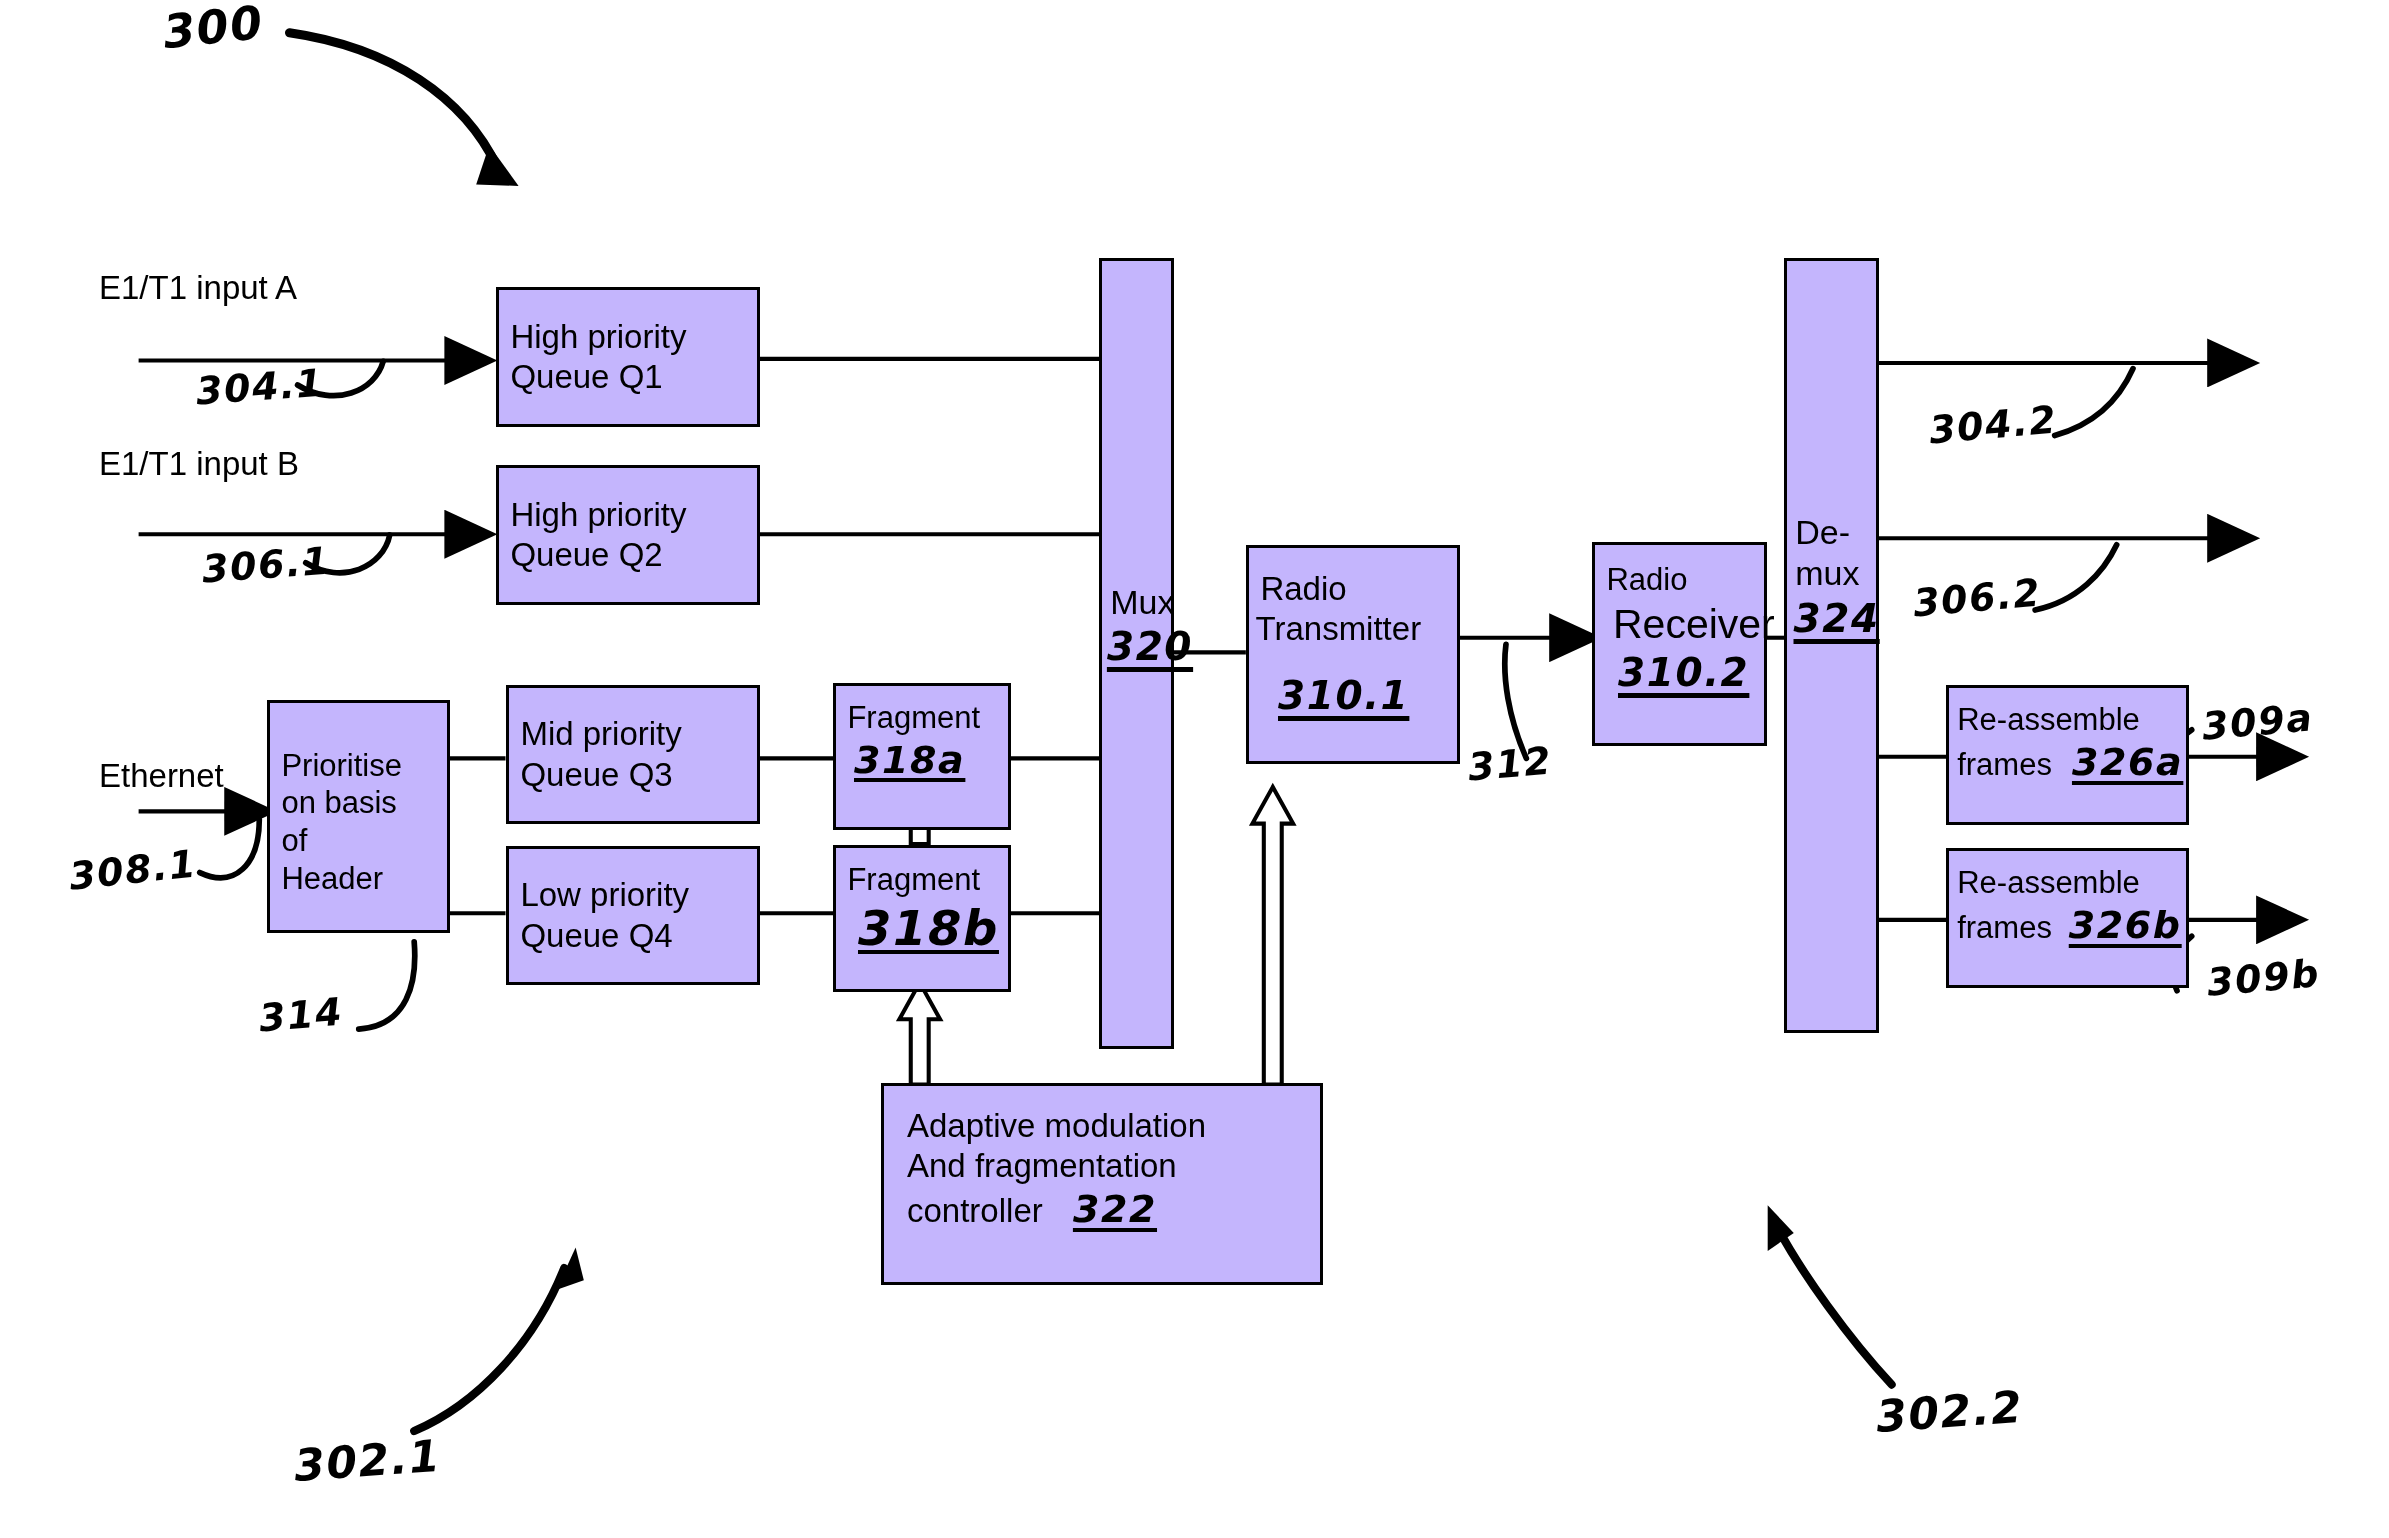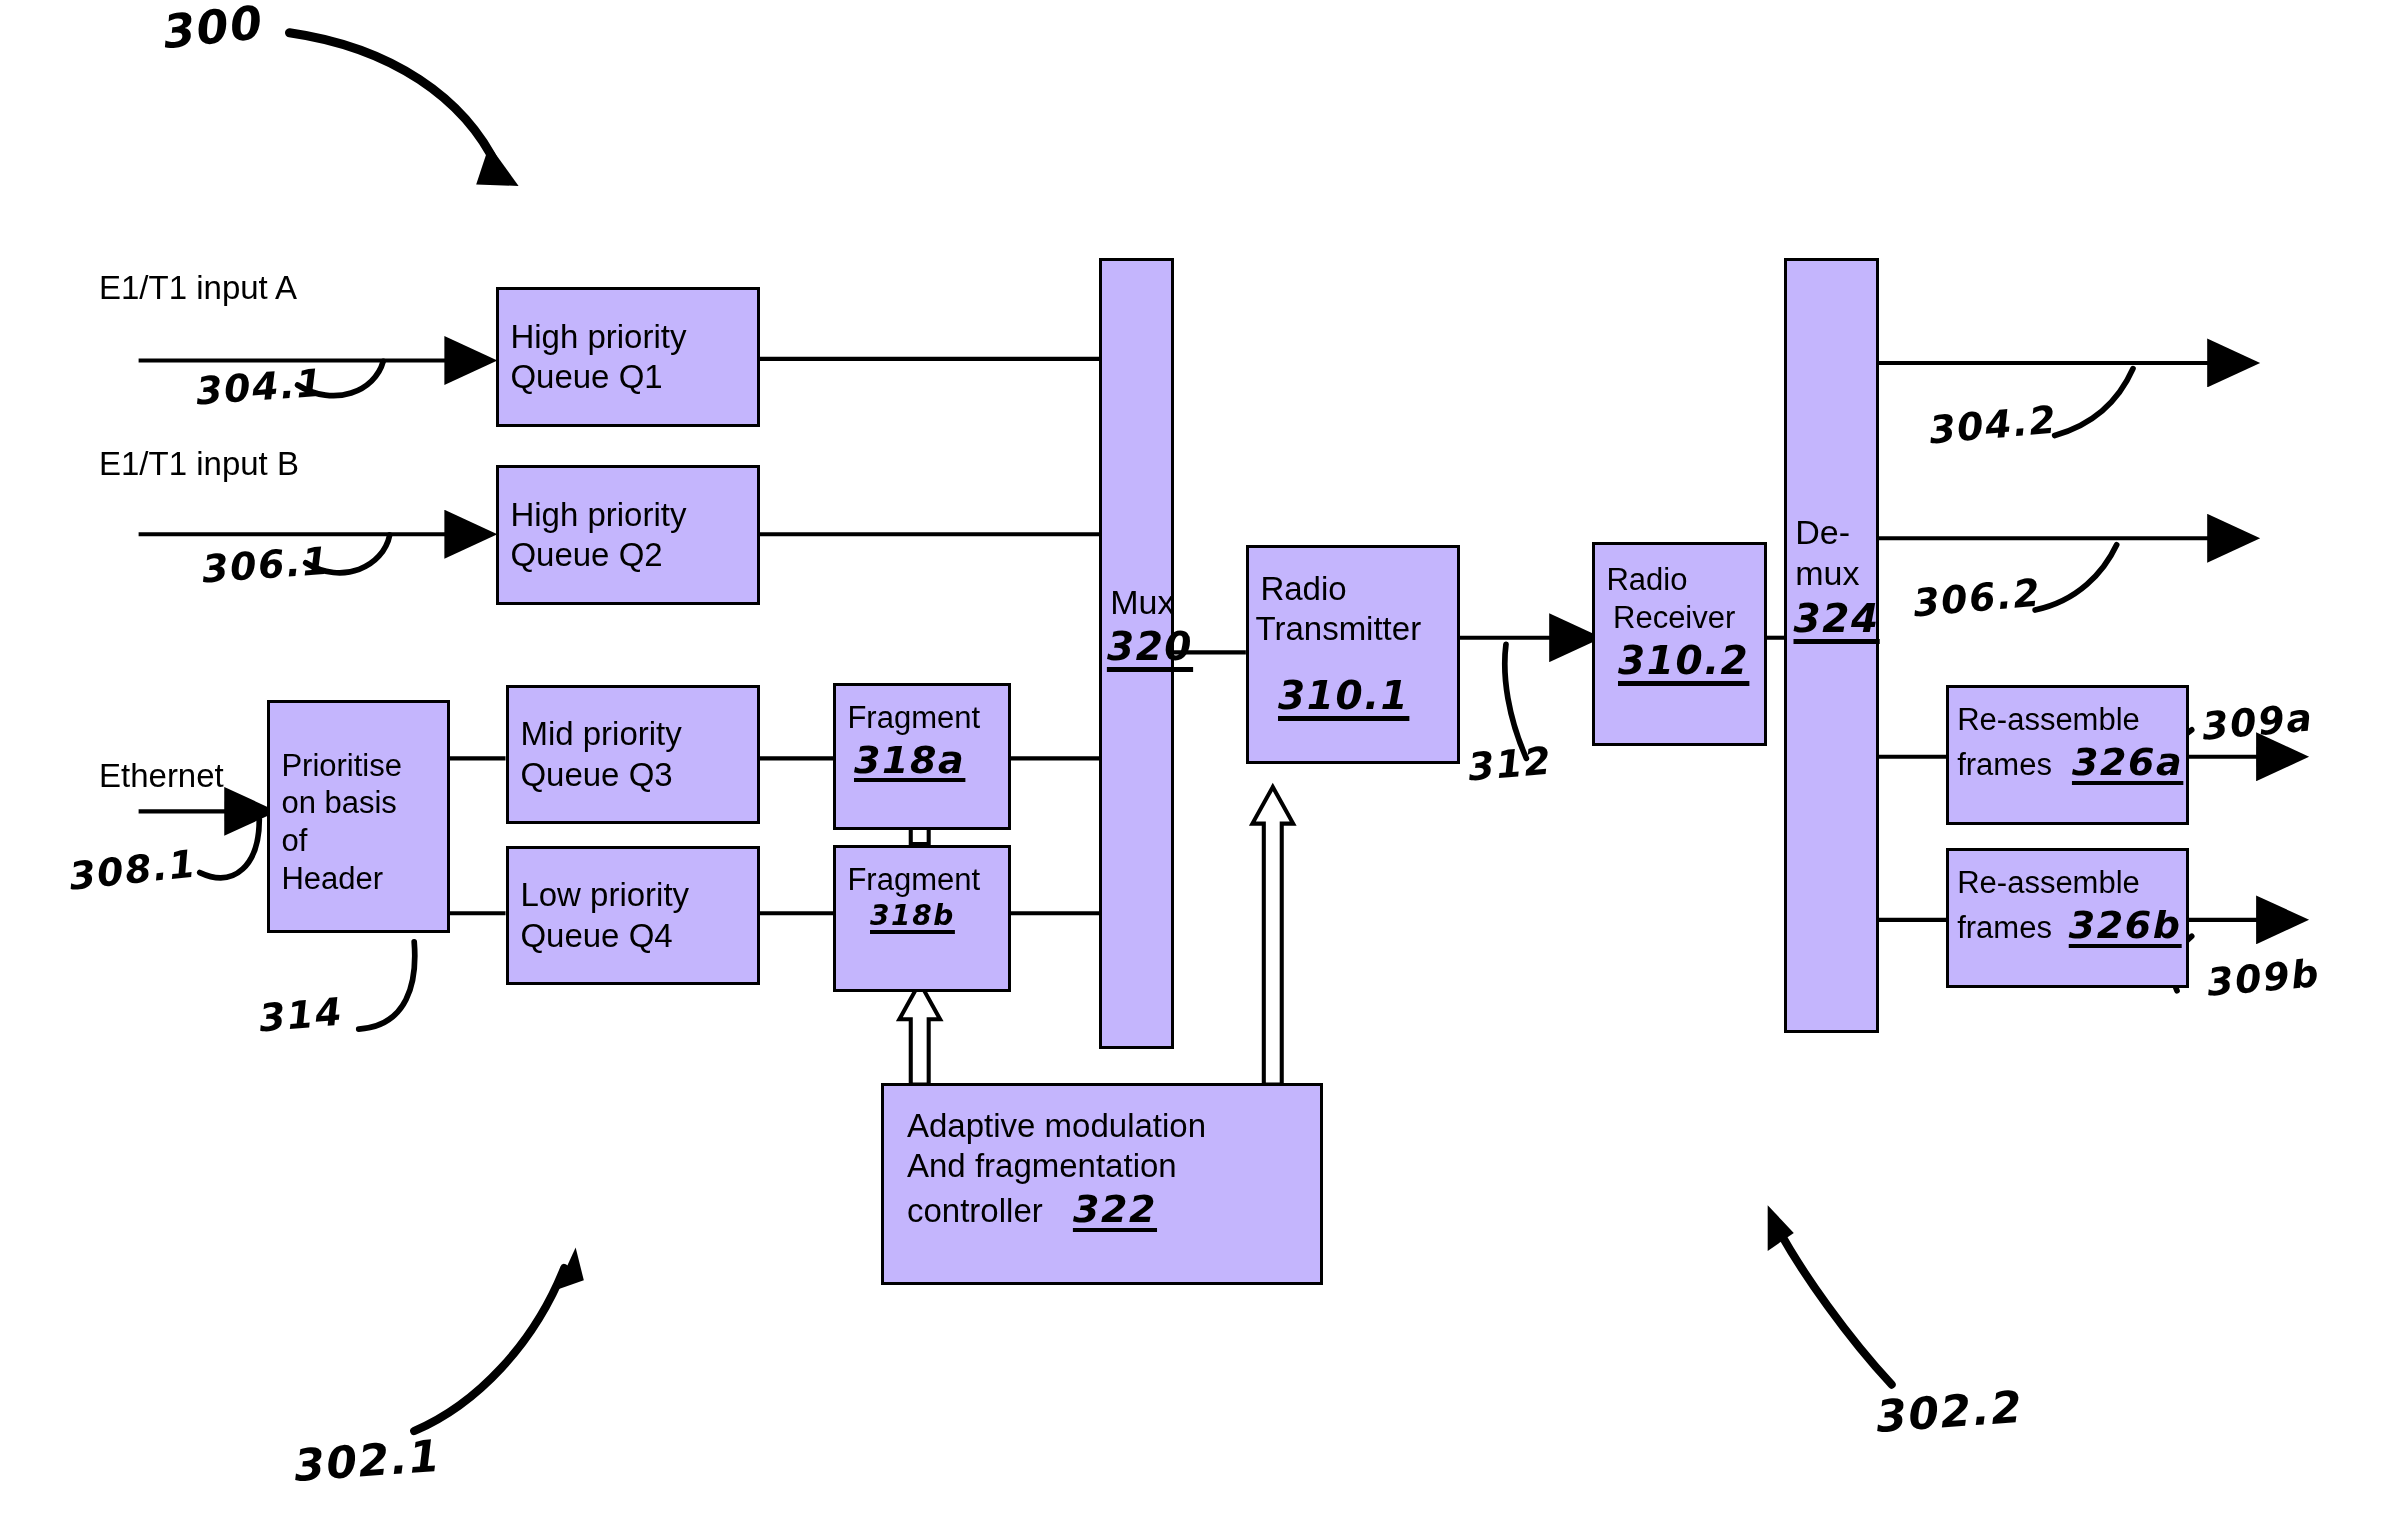--- a/index.html
+++ b/index.html
@@ -189,37 +189,37 @@
     <div class="ln">Queue Q4</div>
   </div>
 
   <div class="box" style="left:833px; top:683px; width:178px; height:147px; justify-content:flex-start; padding-top:13px;">
     <div class="ln" style="font-size:31px;">Fragment</div>
     <div class="ln" style="font-family:'DejaVu Sans',sans-serif; font-weight:700; font-style:italic; font-size:38px; letter-spacing:1.6px; text-decoration:underline; text-underline-offset:4.9px; text-decoration-thickness:4.1px; padding-left:18px;">318a</div>
   </div>
 
   <div class="box" style="left:833px; top:845px; width:178px; height:147px; justify-content:flex-start; padding-top:13px;">
     <div class="ln" style="font-size:31px;">Fragment</div>
-    <div class="ln" style="font-family:'DejaVu Sans',sans-serif; font-weight:700; font-style:italic; font-size:28px; letter-spacing:1.6px; text-decoration:underline; text-underline-offset:4.9px; text-decoration-thickness:4.1px; padding-left:34px;">318b</div>
+    <div class="ln" style="font-family:'DejaVu Sans',sans-serif; font-weight:700; font-style:italic; font-size:48px; letter-spacing:1.6px; text-decoration:underline; text-underline-offset:4.9px; text-decoration-thickness:4.1px; padding-left:22px;">318b</div>
   </div>
 
   <div class="box tall" style="left:1099px; top:258px; width:75px; height:791px; justify-content:flex-start; padding-top:321px;">
     <div class="ln" style="font-size:34px;">Mux</div>
     <div class="ln" style="font-family:'DejaVu Sans',sans-serif; font-weight:700; font-style:italic; font-size:39px; letter-spacing:1.6px; text-decoration:underline; text-underline-offset:6.5px; text-decoration-thickness:4.9px; padding-left:4.9px;">320</div>
   </div>
 
   <div class="box" style="left:1246px; top:545px; width:214px; height:219px; justify-content:flex-start; padding-top:21px;">
     <div class="ln" style="font-size:33px;">Radio</div>
     <div class="ln" style="font-size:33px; padding-left:6.5px;">Transmitter</div>
     <div class="ln" style="font-family:'DejaVu Sans',sans-serif; font-weight:700; font-style:italic; font-size:39px; letter-spacing:1.6px; text-decoration:underline; text-underline-offset:6.5px; text-decoration-thickness:4.9px; padding-left:29px;margin-top:22px;">310.1</div>
   </div>
 
   <div class="box" style="left:1592px; top:542px; width:175px; height:204px; justify-content:flex-start; padding-top:16.3px;">
     <div class="ln" style="font-size:31px;">Radio</div>
-    <div class="ln" style="font-size:31px;padding-left:18px;">Receiver</div>
+    <div class="ln" style="font-size:41px;padding-left:18px;">Receiver</div>
     <div class="ln" style="font-family:'DejaVu Sans',sans-serif; font-weight:700; font-style:italic; font-size:39px; letter-spacing:1.6px; text-decoration:underline; text-underline-offset:6.5px; text-decoration-thickness:4.9px; padding-left:23px;">310.2</div>
   </div>
 
   <div class="box tall" style="left:1784px; top:258px; width:95px; height:775px; justify-content:flex-start; padding-top:240px;">
     <div class="ln" style="font-size:34px;margin-top:11px;">De-</div>
     <div class="ln" style="font-size:34px;">mux</div>
     <div class="ln" style="font-family:'DejaVu Sans',sans-serif; font-weight:700; font-style:italic; font-size:39px; letter-spacing:1.6px; text-decoration:underline; text-underline-offset:6.5px; text-decoration-thickness:4.9px; padding-left:6.5px;">324</div>
   </div>
 
   <div class="box" style="left:881px; top:1083px; width:442px; height:202px; justify-content:flex-start; padding-top:19.6px;">

